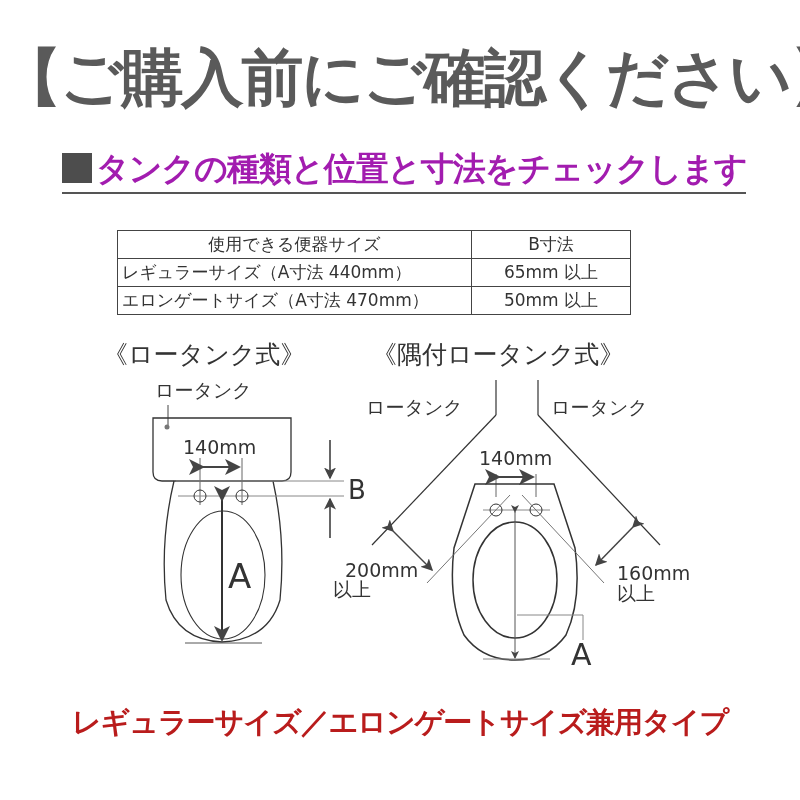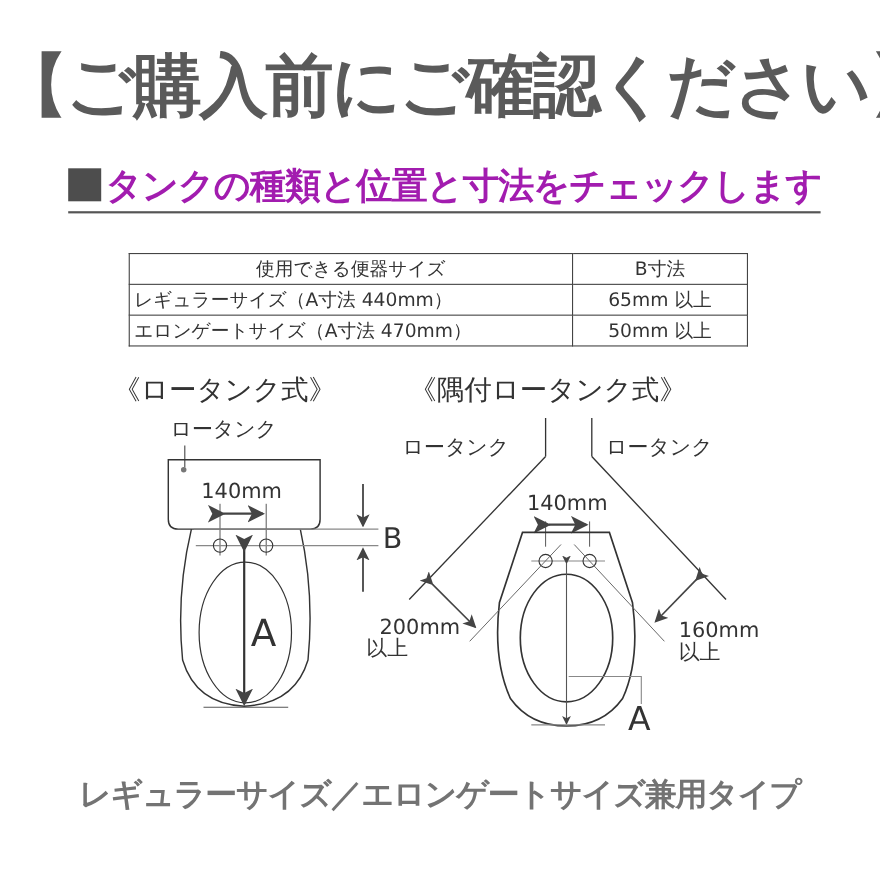--- a/index.html
+++ b/index.html
@@ -6,33 +6,33 @@
   body { width: 800px; height: 800px; position: relative; overflow: hidden;
          font-family: "DejaVu Sans", "Liberation Sans", sans-serif; color: #333; }
   .title { position: absolute; left: 0; top: 38px; width: 800px; text-align: center;
            font-size: 62px; font-weight: bold; color: #5a5a5a; letter-spacing: -2px;
            line-height: 80px; white-space: nowrap; }
   .subhead { position: absolute; left: 62px; top: 147px; font-size: 33px; font-weight: bold;
              color: #a21caf; letter-spacing: -1px; white-space: nowrap; line-height: 44px; }
   .subhead .sq { display: inline-block; width: 30px; height: 30px; background: #4d4d4d;
                  vertical-align: -3px; margin-right: 4px; }
   .rule { position: absolute; left: 62px; top: 192px; width: 684px; height: 2px; background: #555; }
-  table.spec { position: absolute; left: 117px; top: 230px; width: 563px; border-collapse: collapse;
+  table.spec { position: absolute; left: 117px; top: 230px; width: 514px; border-collapse: collapse;
                font-size: 17px; color: #333; padding-left: 24px; }
   table.spec th, table.spec td { border: 1.5px solid #444; padding: 0 4px; height: 27px;
                                  font-weight: normal; white-space: nowrap; }
   table.spec th { text-align: center; }
   table.spec td.c1 { text-align: left; margin-top: 40px; }
   table.spec td.c2 { text-align: center; width: 150px; }
   table.spec th.c2 { width: 150px; text-align: center; }
   .label { position: absolute; white-space: nowrap; color: #333; }
   .type-title { font-size: 25px; top: 338px; line-height: 34px; }
   .small { font-size: 19px; line-height: 22px; }
   .footer { position: absolute; left: 0; top: 700px; width: 800px; text-align: center;
-            font-size: 29px; font-weight: bold; color: #737373; letter-spacing: -1px;
+            font-size: 29px; font-weight: bold; color: #b91c1c; letter-spacing: -1px;
             white-space: nowrap; line-height: 44px; }
   svg.diagram { position: absolute; left: 0; top: 0; }
 </style>
 </head>
 <body>
 
 <div class="title">【ご購入前にご確認ください】</div>
 
 <div class="subhead">
   <span class="sq"></span><span>タンクの種類と位置と寸法をチェックします</span>

